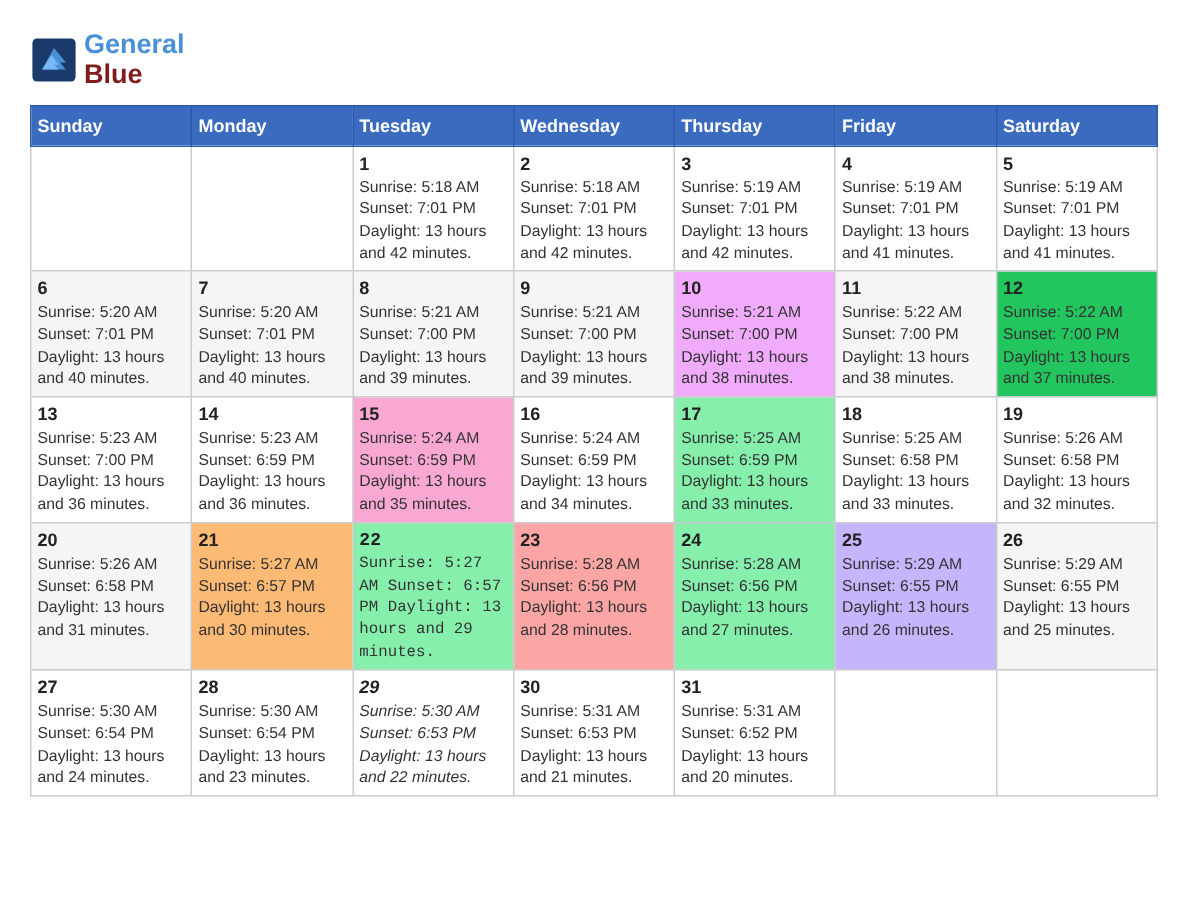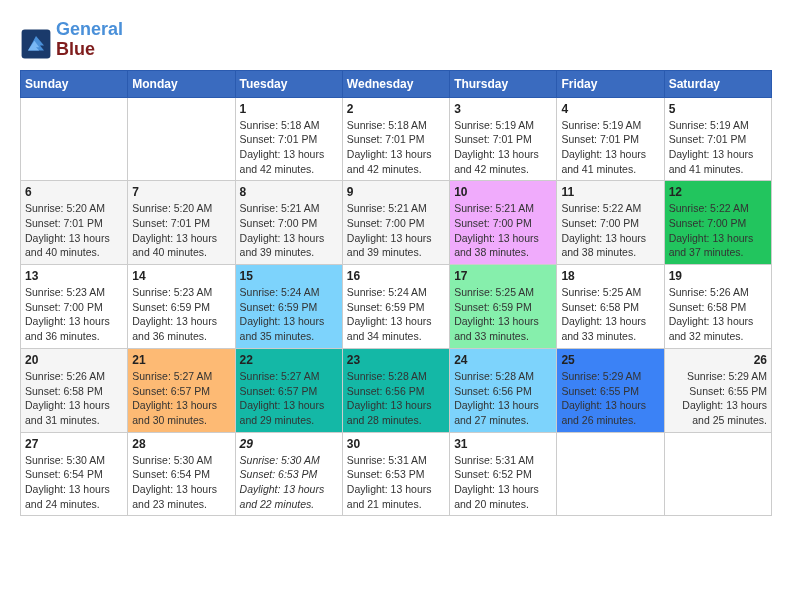--- a/index.html
+++ b/index.html
@@ -11,21 +11,21 @@
       padding: 20px;
     }
     .header {
       display: flex;
       justify-content: space-between;
       align-items: flex-start;
       margin-bottom: 10px;
     }
     .logo {
       display: flex;
-      align-items: flex-end;
+      align-items: center;
       gap: 4px;
     }
     .logo-text {
       font-size: 18px;
       font-weight: bold;
       color: #1a1a2e;
       line-height: 1.1;
     }
     .logo-text span {
       color: #4a90d9;
@@ -206,21 +206,21 @@
           <div class="day-info">Sunrise: 5:23 AM
 Sunset: 7:00 PM
 Daylight: 13 hours and 36 minutes.</div>
         </td>
         <td style="background: rgb(255, 255, 255); margin-left: 19px;">
           <span class="day-number">14</span>
           <div class="day-info">Sunrise: 5:23 AM
 Sunset: 6:59 PM
 Daylight: 13 hours and 36 minutes.</div>
         </td>
-        <td style="background: #7dd3fc;">
+        <td style="background: #f9a8d4;">
           <span class="day-number">15</span>
           <div class="day-info">Sunrise: 5:24 AM
 Sunset: 6:59 PM
 Daylight: 13 hours and 35 minutes.</div>
         </td>
         <td style="background: rgb(255, 255, 255);">
           <span class="day-number">16</span>
           <div class="day-info">Sunrise: 5:24 AM
 Sunset: 6:59 PM
 Daylight: 13 hours and 34 minutes.</div>
@@ -250,45 +250,45 @@
           <div class="day-info">Sunrise: 5:26 AM
 Sunset: 6:58 PM
 Daylight: 13 hours and 31 minutes.</div>
         </td>
         <td style="background: #fdba74;">
           <span class="day-number">21</span>
           <div class="day-info">Sunrise: 5:27 AM
 Sunset: 6:57 PM
 Daylight: 13 hours and 30 minutes.</div>
         </td>
-        <td style="background: #14b8a6;">
+        <td style="background: #86efac; font-family: Liberation Mono, monospace;">
           <span class="day-number">22</span>
           <div class="day-info">Sunrise: 5:27 AM
 Sunset: 6:57 PM
 Daylight: 13 hours and 29 minutes.</div>
         </td>
-        <td style="background: #14b8a6;">
+        <td style="background: #fca5a5;">
           <span class="day-number">23</span>
           <div class="day-info">Sunrise: 5:28 AM
 Sunset: 6:56 PM
 Daylight: 13 hours and 28 minutes.</div>
         </td>
-        <td style="background: #7dd3fc;">
+        <td style="background: #86efac;">
           <span class="day-number">24</span>
           <div class="day-info">Sunrise: 5:28 AM
 Sunset: 6:56 PM
 Daylight: 13 hours and 27 minutes.</div>
         </td>
-        <td style="background: #3b82f6;">
+        <td style="background: #c4b5fd;">
           <span class="day-number">25</span>
           <div class="day-info">Sunrise: 5:29 AM
 Sunset: 6:55 PM
 Daylight: 13 hours and 26 minutes.</div>
         </td>
-        <td style="background: rgb(245, 245, 245); text-align: right;">
+        <td style="background: rgb(245, 245, 245);">
           <span class="day-number">26</span>
           <div class="day-info">Sunrise: 5:29 AM
 Sunset: 6:55 PM
 Daylight: 13 hours and 25 minutes.</div>
         </td>
       </tr>
       <tr>
         <td style="background: rgb(255, 255, 255);">
           <span class="day-number">27</span>
           <div class="day-info">Sunrise: 5:30 AM

